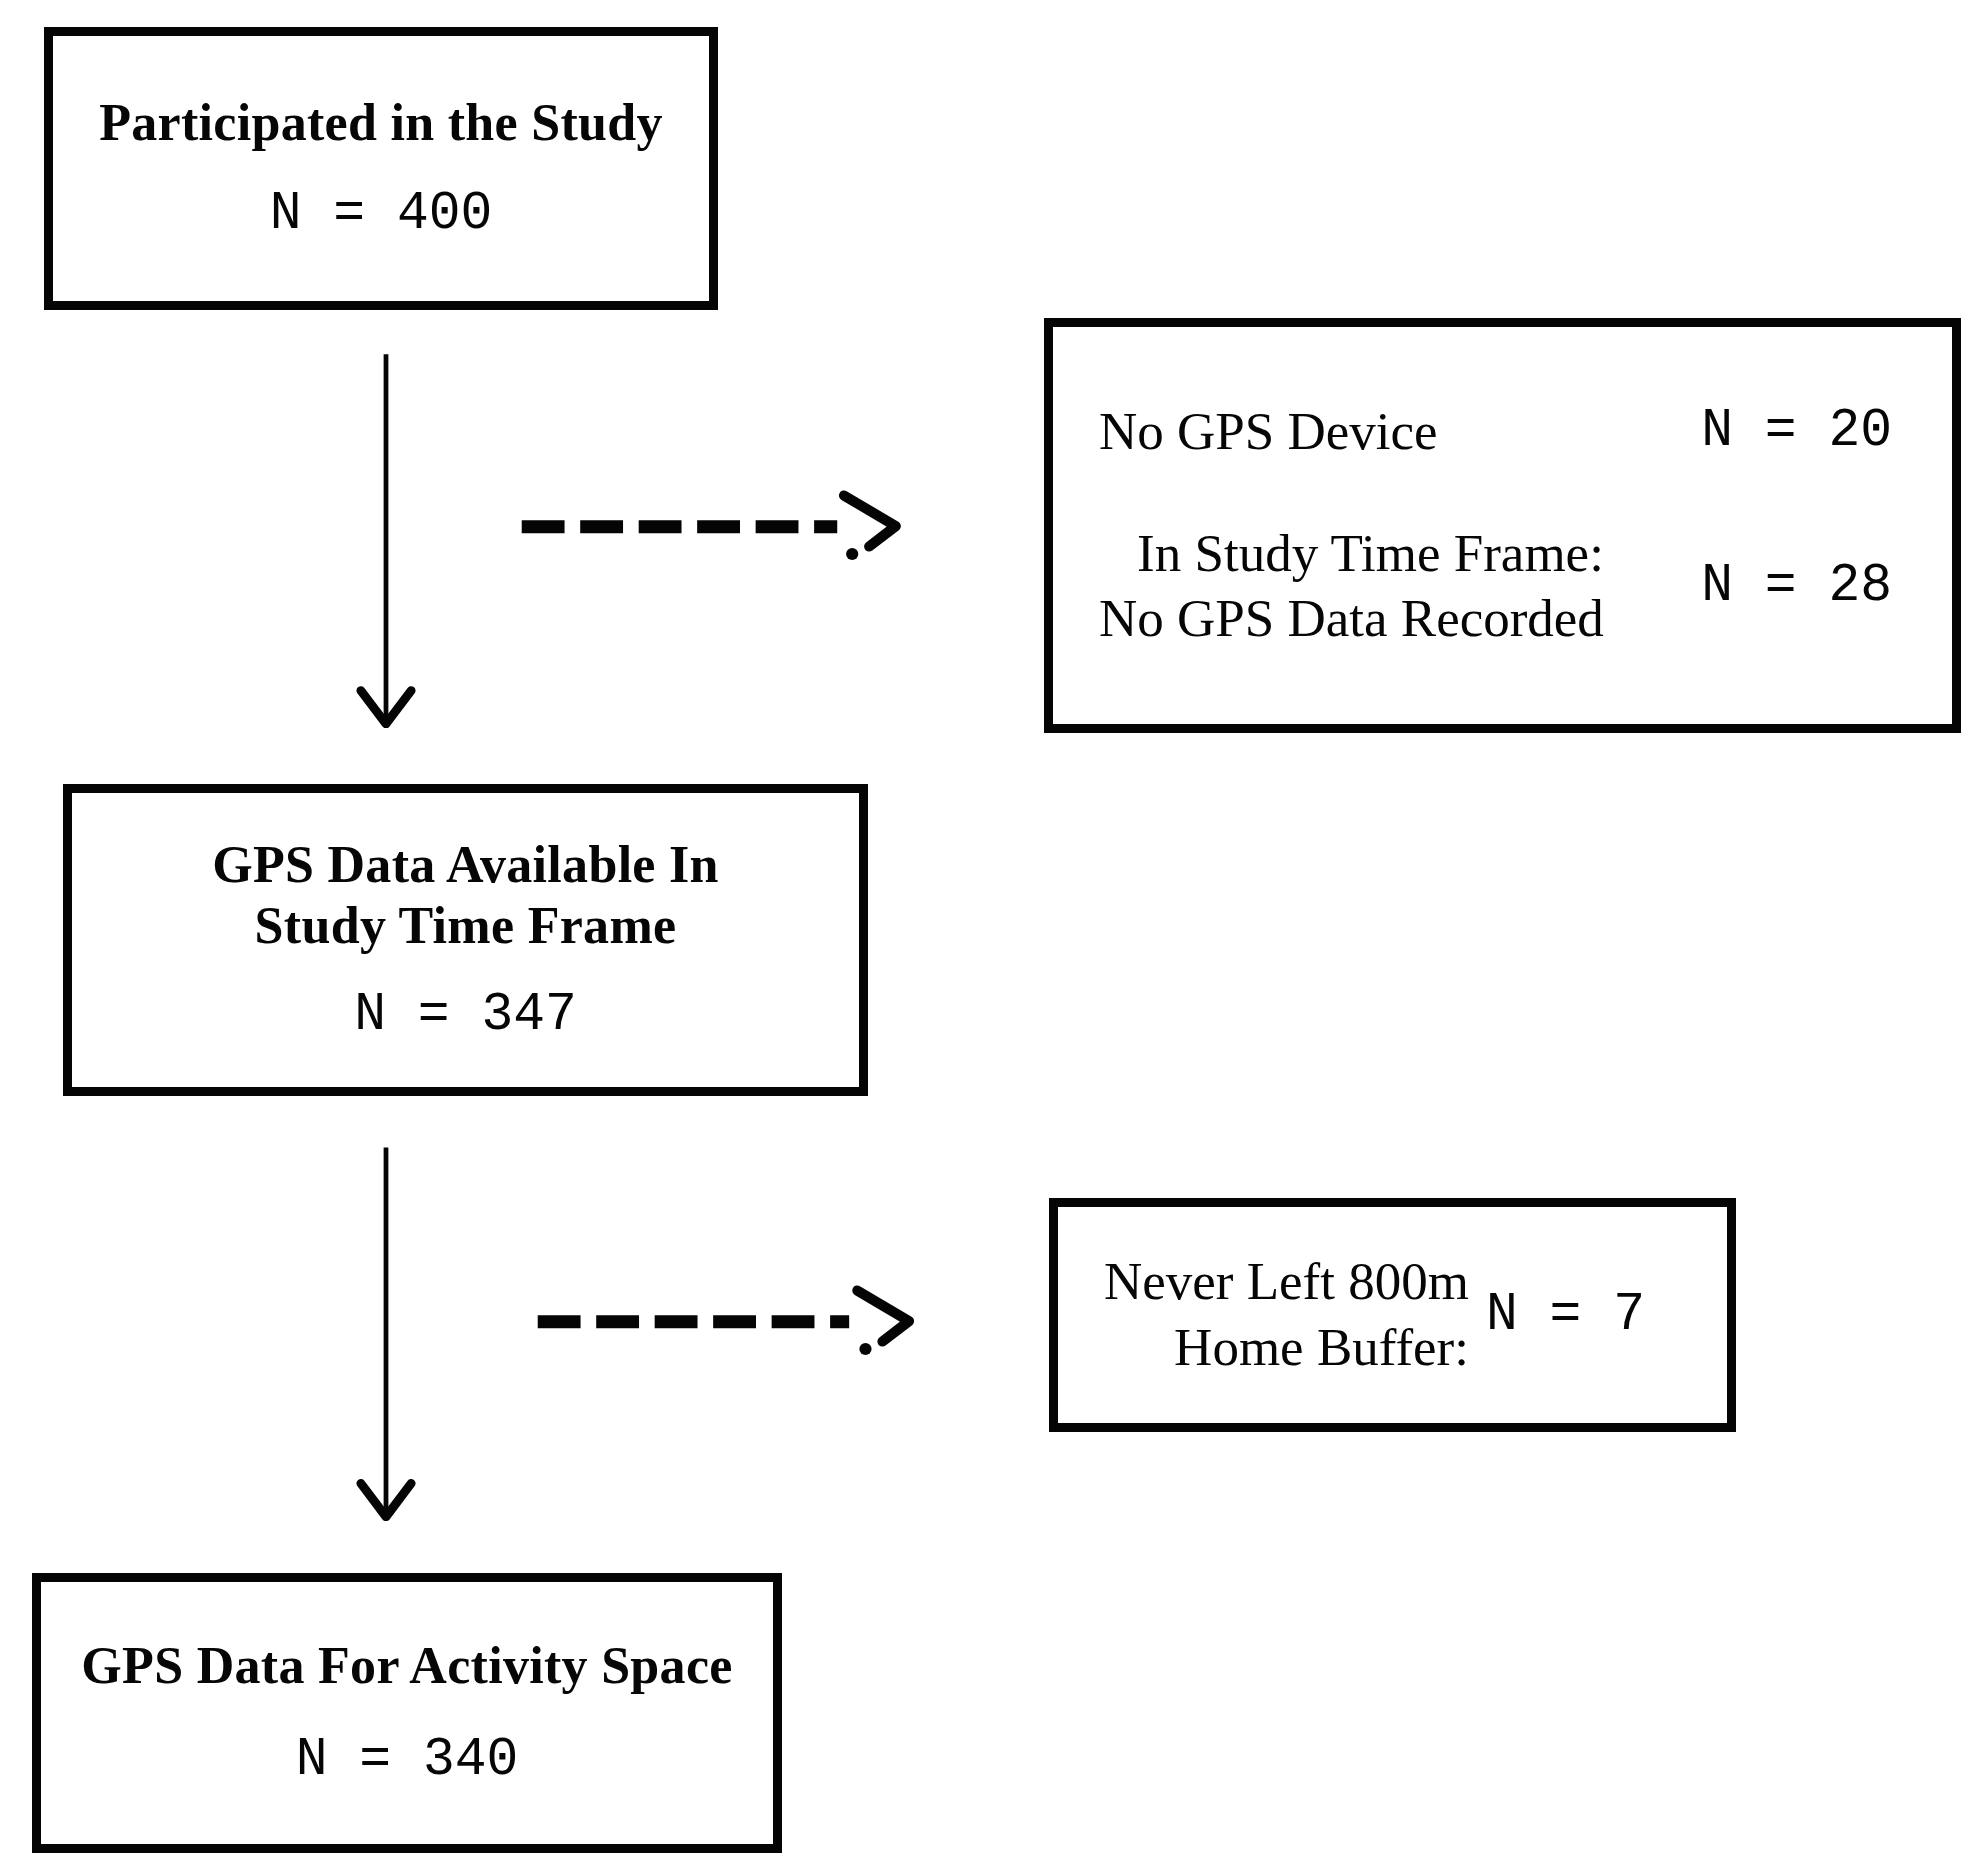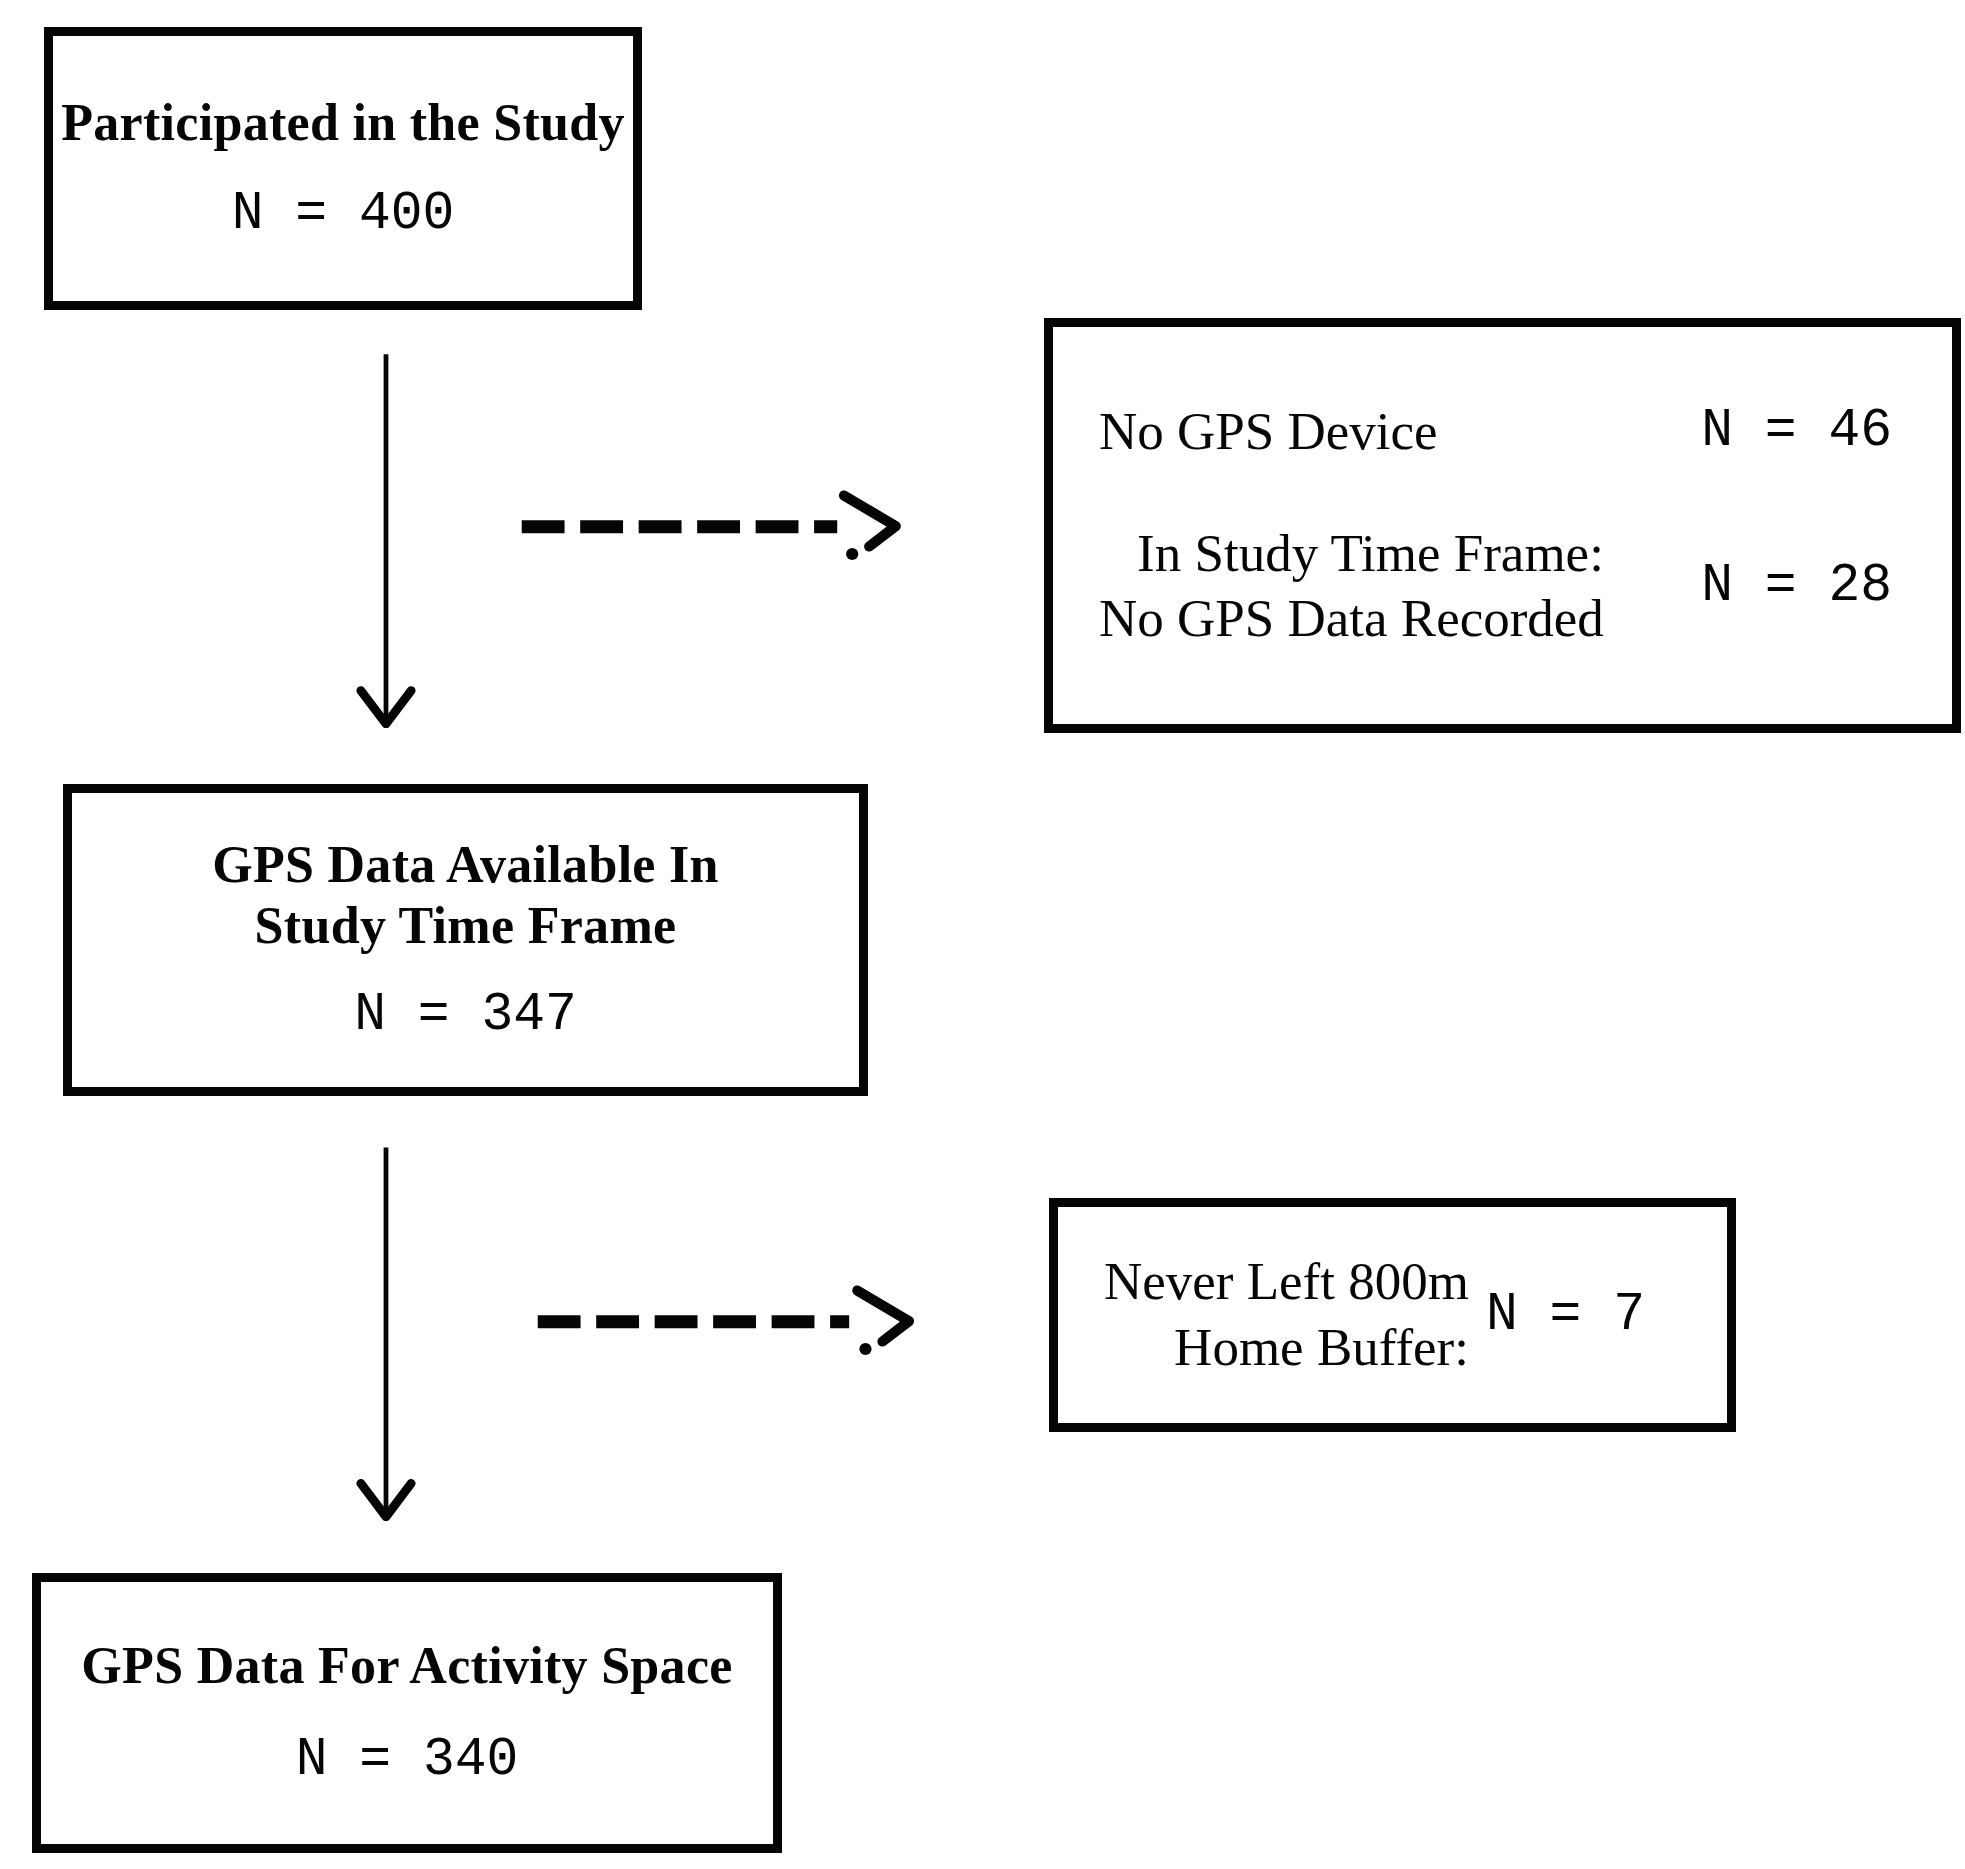--- a/index.html
+++ b/index.html
@@ -60,42 +60,42 @@
     text-align:right;
   }
   .side-label span { display:block; }
   .arrow { position:absolute; }
 </style>
 </head>
 <body>
 
 <div id="canvas">
 
-  <div class="box center-box" style="left:44px; top:27px; width:598px; height:283px;">
+  <div class="box center-box" style="left:44px; top:27px; width:674px; height:283px;">
     <div class="node-title">Participated in the Study</div>
     <div class="node-count">N = 400</div>
   </div>
 
   <svg class="arrow" style="left:352px; top:353px;" width="68" height="375" viewBox="0 0 100 552">
     <line x1="50" y1="2" x2="50" y2="538" stroke="#050505" stroke-width="7"></line>
     <polyline points="13,497 50,546 87,497" fill="none" stroke="#050505" stroke-width="13" stroke-linecap="round" stroke-linejoin="round"></polyline>
   </svg>
 
   <svg class="arrow" style="left:519px; top:486px;" width="391" height="85" viewBox="0 0 575 125">
     <line x1="4" y1="60" x2="468" y2="60" stroke="#050505" stroke-width="19" stroke-dasharray="63 23"></line>
     <polyline points="478,14 554,59 515,89" fill="none" stroke="#050505" stroke-width="15" stroke-linecap="round" stroke-linejoin="round"></polyline>
     <circle cx="490" cy="100" r="9" fill="#050505"></circle>
   </svg>
 
   <div class="box side-box" style="left:1044px; top:318px; width:917px; height:415px;">
     <div class="side-row">
       <div class="side-label">
         <span>No GPS Device</span>
       </div>
-      <div class="node-count">N = 46</div>
+      <div class="node-count">N = 20</div>
     </div>
     <div class="side-row">
       <div class="side-label">
         <span>In Study Time Frame:</span>
         <span>No GPS Data Recorded</span>
       </div>
       <div class="node-count">N = 28</div>
     </div>
   </div>
 

